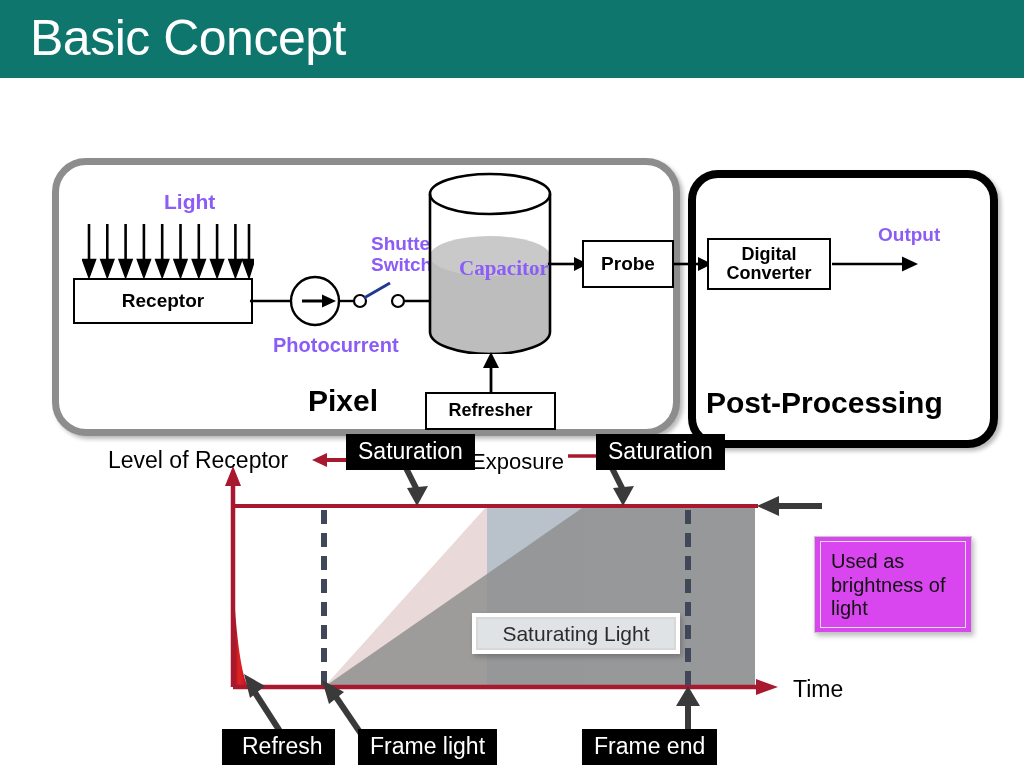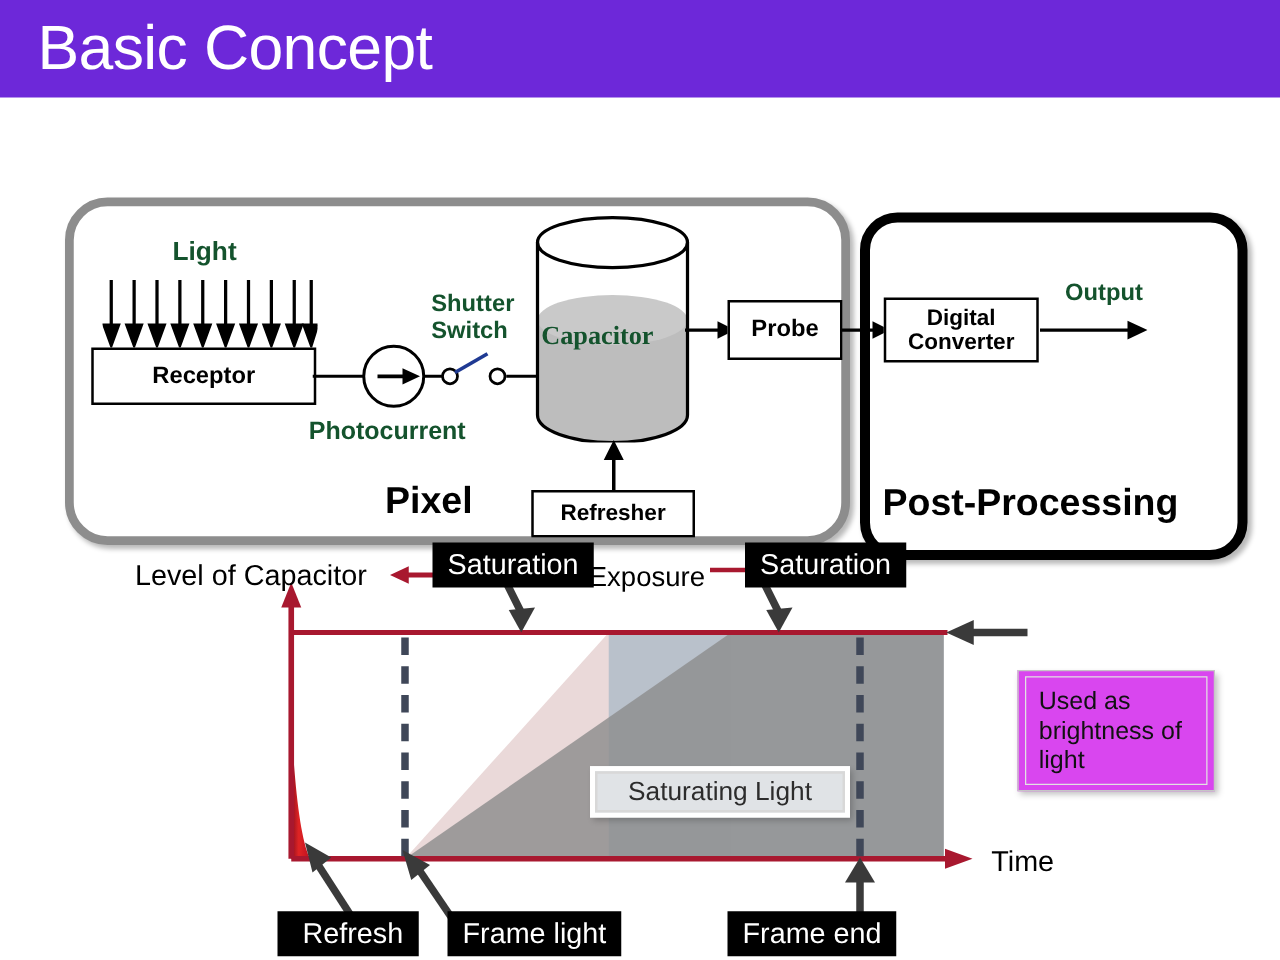--- a/index.html
+++ b/index.html
@@ -8,21 +8,21 @@
     background:#ffffff;
     font-family:"Liberation Sans", sans-serif;
     overflow:hidden;
     position:relative;
   }
   #stage{position:absolute;left:0;top:0;width:1024px;height:768px;}
 
   
   .title-bar{
     position:absolute;left:0;top:0;width:1024px;height:78px;
-    background:#6d28d9;
+    background:#0f766e;
   }
   .title-text{
     position:absolute;left:30px;top:6px;
     color:#ffffff;
     font-size:50px;
     font-weight:400;
     letter-spacing:-0.5px;
     line-height:64px;
     white-space:nowrap;
   }
@@ -65,21 +65,21 @@
     color:#000;
     box-sizing:border-box;
     line-height:1.08;
   }
   .box-receptor{left:73px;top:278px;width:180px;height:46px;font-size:19px;text-align:right;}
   .box-probe{left:582px;top:240px;width:92px;height:48px;font-size:19px;}
   .box-digital{left:707px;top:238px;width:124px;height:52px;font-size:18px;}
   .box-refresher{left:425px;top:392px;width:131px;height:38px;font-size:18px;}
 
   
-  .dlabel{position:absolute;font-weight:bold;color:#14532d;white-space:nowrap;}
+  .dlabel{position:absolute;font-weight:bold;color:#8b5cf6;white-space:nowrap;margin-left:26px;}
   .lbl-light{left:138px;top:190px;font-size:21px;}
   .lbl-photocurrent{left:247px;top:334px;font-size:20px;}
   .lbl-shutter{left:345px;top:234px;font-size:19px;line-height:1.08;text-align:left;}
   .lbl-capacitor{left:433px;top:256px;font-size:21px;z-index:6;font-family:Liberation Serif, serif;}
   .lbl-output{left:852px;top:224px;font-size:19px;}
 
   
   .light-arrows{position:absolute;left:82px;top:224px;width:172px;height:56px;}
 
   
@@ -326,21 +326,21 @@
     </g>
 
     <g>
       <line x1="688" y1="322" x2="688" y2="272" stroke="#3a3a3a" stroke-width="6"></line>
       <polygon points="676,276 700,276 688,256" fill="#3a3a3a"></polygon>
     </g>
 
     <line x1="568" y1="26" x2="600" y2="26" stroke="#a8182f" stroke-width="3.5"></line>
   </svg>
 
-  <div class="clabel lbl-levelcap">Level of Capacitor</div>
+  <div class="clabel lbl-levelcap">Level of Receptor</div>
   <div class="clabel lbl-exposure">Exposure</div>
   <div class="clabel lbl-time">Time</div>
 
   <div class="satlight">
     <div class="satlight-inner">Saturating Light</div>
   </div>
 
   <div class="note">
     <div class="note-inner">Used as brightness of light</div>
   </div>

